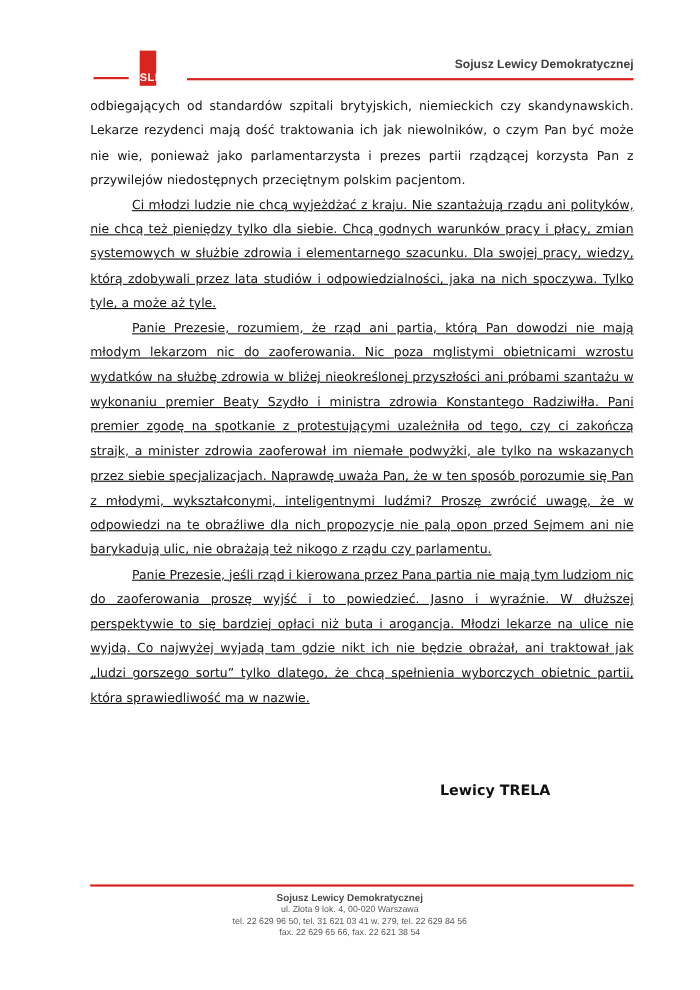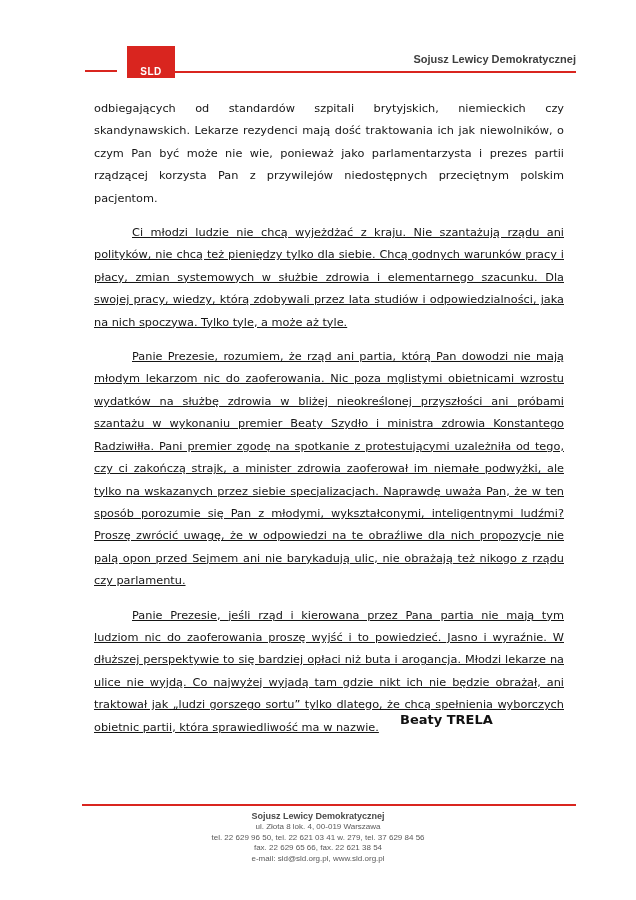--- a/index.html
+++ b/index.html
@@ -12,21 +12,21 @@
   }
   .page { position: absolute; inset: 0; background: #ffffff; }
 
   
   .header-dash {
     position: absolute; left: 85px; top: 70px;
     width: 32px; height: 2px; background: #d9251f;
   }
   .logo {
     position: absolute; left: 127px; top: 46px;
-    width: 48px; height: 32px; background: #d9251f;
+    width: 15px; height: 32px; background: #d9251f;
   }
   .logo .logo-text {
     position: absolute; left: 0; right: 0; bottom: 1px;
     text-align: center;
     color: #ffffff; font-weight: bold; font-size: 10px;
     font-family: "Liberation Sans", sans-serif;
     letter-spacing: 0.5px;
   }
   .header-rule {
     position: absolute; left: 170px; top: 71px;
@@ -37,21 +37,21 @@
     font-size: 11px; font-weight: 600; color: #3f3f3f;
     font-family: "Liberation Sans", sans-serif;
   }
 
   
   .letter {
     position: absolute; left: 82px; top: 86px; width: 494px;
     font-size: 11.3px; line-height: 22.4px;
     color: #151515; text-align: justify;
   }
-  .letter p { margin: 12px; }
+  .letter p { margin: 0; }
   .letter p.indent { text-indent: 38px; text-decoration: underline; }
 
   .signature {
     position: absolute; left: 400px; top: 712px;
     font-size: 13px; font-weight: bold; color: #111111;
   }
 
   
   .footer-rule {
     position: absolute; left: 82px; top: 804px;
@@ -77,24 +77,23 @@
   <div class="header-rule"></div>
   <div class="header-org">Sojusz Lewicy Demokratycznej</div>
 
   <div class="letter">
     <p>odbiegających od standardów szpitali brytyjskich, niemieckich czy skandynawskich. Lekarze rezydenci mają dość traktowania ich jak niewolników, o czym Pan być może nie wie, ponieważ jako parlamentarzysta i prezes partii rządzącej korzysta Pan z przywilejów niedostępnych przeciętnym polskim pacjentom.</p>
     <p class="indent">Ci młodzi ludzie nie chcą wyjeżdżać z kraju. Nie szantażują rządu ani polityków, nie chcą też pieniędzy tylko dla siebie. Chcą godnych warunków pracy i płacy, zmian systemowych w służbie zdrowia i elementarnego szacunku. Dla swojej pracy, wiedzy, którą zdobywali przez lata studiów i odpowiedzialności, jaka na nich spoczywa. Tylko tyle, a może aż tyle.</p>
     <p class="indent">Panie Prezesie, rozumiem, że rząd ani partia, którą Pan dowodzi nie mają młodym lekarzom nic do zaoferowania. Nic poza mglistymi obietnicami wzrostu wydatków na służbę zdrowia w bliżej nieokreślonej przyszłości ani próbami szantażu w wykonaniu premier Beaty Szydło i ministra zdrowia Konstantego Radziwiłła. Pani premier zgodę na spotkanie z protestującymi uzależniła od tego, czy ci zakończą strajk, a minister zdrowia zaoferował im niemałe podwyżki, ale tylko na wskazanych przez siebie specjalizacjach. Naprawdę uważa Pan, że w ten sposób porozumie się Pan z młodymi, wykształconymi, inteligentnymi ludźmi? Proszę zwrócić uwagę, że w odpowiedzi na te obraźliwe dla nich propozycje nie palą opon przed Sejmem ani nie barykadują ulic, nie obrażają też nikogo z rządu czy parlamentu.</p>
     <p class="indent">Panie Prezesie, jeśli rząd i kierowana przez Pana partia nie mają tym ludziom nic do zaoferowania proszę wyjść i to powiedzieć. Jasno i wyraźnie. W dłuższej perspektywie to się bardziej opłaci niż buta i arogancja. Młodzi lekarze na ulice nie wyjdą. Co najwyżej wyjadą tam gdzie nikt ich nie będzie obrażał, ani traktował jak „ludzi gorszego sortu” tylko dlatego, że chcą spełnienia wyborczych obietnic partii, która sprawiedliwość ma w nazwie.</p>
   </div>
 
-  <div class="signature">Beaty TRELA</div>
+  <div class="signature">Lewicy TRELA</div>
 
   <div class="footer-rule"></div>
   <div class="footer-block">
     <div class="footer-org">Sojusz Lewicy Demokratycznej</div>
-    <div class="footer-line">ul. Złota 8 lok. 4, 00-019 Warszawa</div>
-    <div class="footer-line">tel. 22 629 96 50, tel. 22 621 03 41 w. 279, tel. 37 629 84 56</div>
+    <div class="footer-line">ul. Złota 9 lok. 4, 00-020 Warszawa</div>
+    <div class="footer-line">tel. 22 629 96 50, tel. 31 621 03 41 w. 279, tel. 22 629 84 56</div>
     <div class="footer-line">fax. 22 629 65 66, fax. 22 621 38 54</div>
-    <div class="footer-line">e-mail: sld@sld.org.pl, www.sld.org.pl</div>
   </div>
 
 </div>
 
 </body></html>

